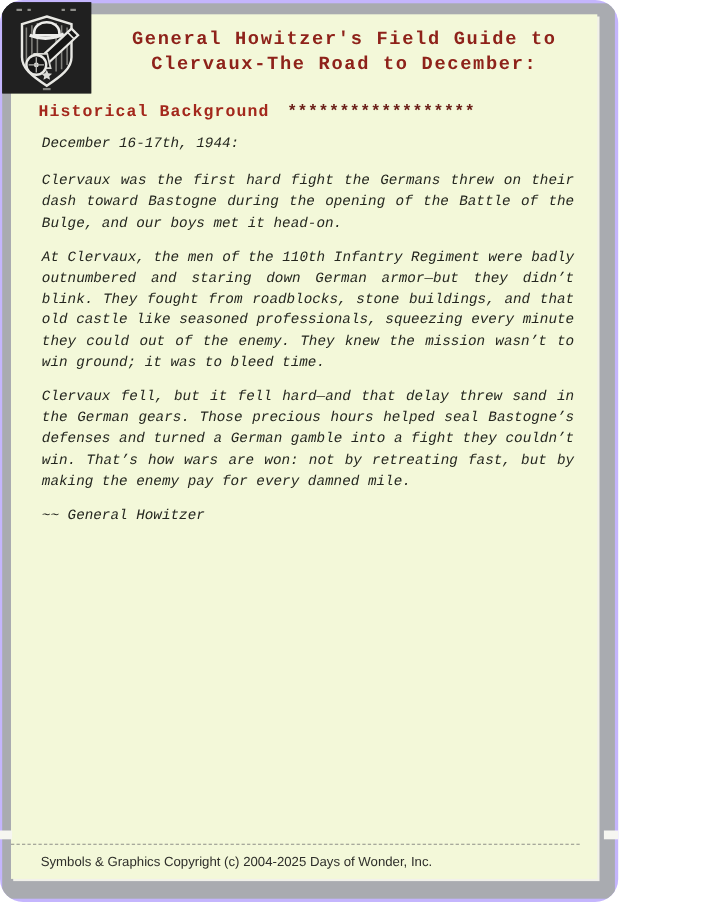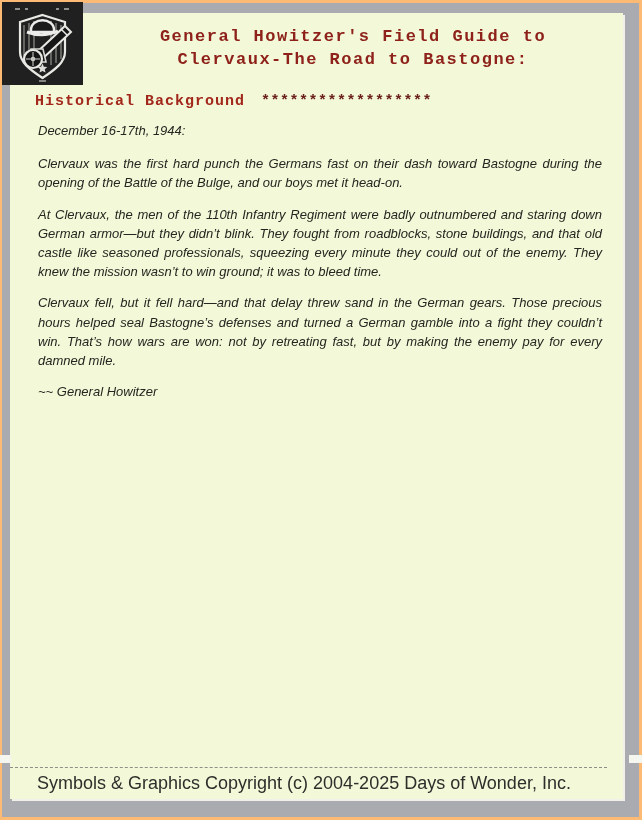--- a/index.html
+++ b/index.html
@@ -7,21 +7,21 @@
     --heading-red:#a3281c;
     --stars-red:#6b2019;
     --page-cream:#f3f8d9;
     --frame-gray:#a9abb0;
     --body-text:#24261f;
     --footer-text:#2e2e2a;
   }
   *{margin:0;padding:0;box-sizing:border-box;}
   html,body{background:#ffffff;}
   body{font-family:"Liberation Sans",sans-serif;}
-  .screen{position:relative;width:642px;height:820px;background:#fdba74;overflow:hidden;}
+  .screen{position:relative;width:562px;height:820px;background:#c4b5fd;overflow:hidden;border-radius:21px;}
   .frame{position:absolute;left:2px;top:3px;right:3px;bottom:3px;background:var(--frame-gray);}
   .sheet{
     position:absolute;left:10px;top:13px;right:19px;bottom:21px;
     background:var(--page-cream);
     box-shadow:2px 2px 0 0 #f1f1ea;
   }
   .logo{
     position:absolute;left:2px;top:2px;width:81px;height:83px;
     background:#202020;z-index:4;
   }
@@ -40,55 +40,55 @@
     font-family:"Liberation Mono","DejaVu Sans Mono",monospace;
     font-weight:bold;font-size:15px;line-height:16px;letter-spacing:1px;
     white-space:nowrap;
   }
   .heading-text{color:var(--heading-red);}
   .heading-stars{color:var(--stars-red);margin-left:16px;letter-spacing:0.5px;}
 
   .article{padding:11px 21px 0 28px;}
   .article p{
     font-style:italic;color:var(--body-text);
-    font-size:13px;line-height:19.2px;
+    font-size:13px;line-height:19.2px;font-family:Liberation Mono, monospace;
   }
   .dateline{margin-bottom:14px;line-height:17px;}
   .para{margin-bottom:12px;text-align:justify;text-align-last:left;}
   .signature{}
 
   .footer{
     position:absolute;left:0;right:16px;bottom:0;
     border-top:1px dashed #8f8f88;
     padding:8px 20px 8px 27px;
-    font-size:18px;line-height:15.5px;color:var(--footer-text);
+    font-size:12px;line-height:15.5px;color:var(--footer-text);
   }
 </style>
 </head>
 <body>
 
 <div class="screen">
   <div class="frame"></div>
 
   <div class="sheet">
 
     <header class="header">
       <div class="title">
         <div>General Howitzer's Field Guide to</div>
-        <div>Clervaux-The Road to Bastogne:</div>
+        <div>Clervaux-The Road to December:</div>
       </div>
     </header>
 
     <div class="section-heading">
       <span class="heading-text">Historical Background</span><span class="heading-stars">******************</span>
     </div>
 
     <article class="article">
       <p class="dateline">December 16-17th, 1944:</p>
-      <p class="para">Clervaux was the first hard punch the Germans fast on their dash toward Bastogne during the opening of the Battle of the Bulge, and our boys met it head-on.</p>
+      <p class="para">Clervaux was the first hard fight the Germans threw on their dash toward Bastogne during the opening of the Battle of the Bulge, and our boys met it head-on.</p>
       <p class="para">At Clervaux, the men of the 110th Infantry Regiment were badly outnumbered and staring down German armor—but they didn’t blink. They fought from roadblocks, stone buildings, and that old castle like seasoned professionals, squeezing every minute they could out of the enemy. They knew the mission wasn’t to win ground; it was to bleed time.</p>
       <p class="para">Clervaux fell, but it fell hard—and that delay threw sand in the German gears. Those precious hours helped seal Bastogne’s defenses and turned a German gamble into a fight they couldn’t win. That’s how wars are won: not by retreating fast, but by making the enemy pay for every damned mile.</p>
       <p class="signature">~~ General Howitzer</p>
     </article>
 
     <footer class="footer">
       <div>Symbols &amp; Graphics Copyright (c) 2004-2025 Days of Wonder, Inc.</div>
     </footer>
 
   </div>

